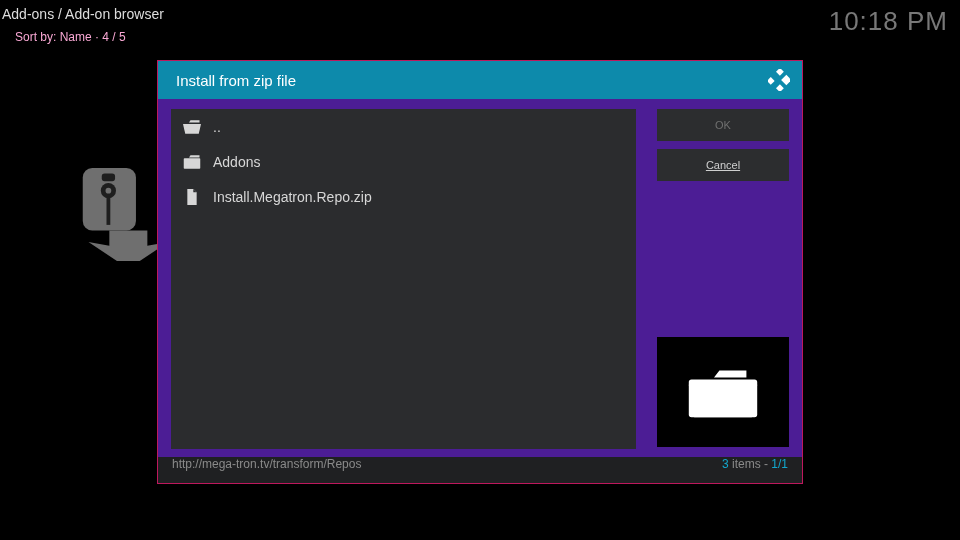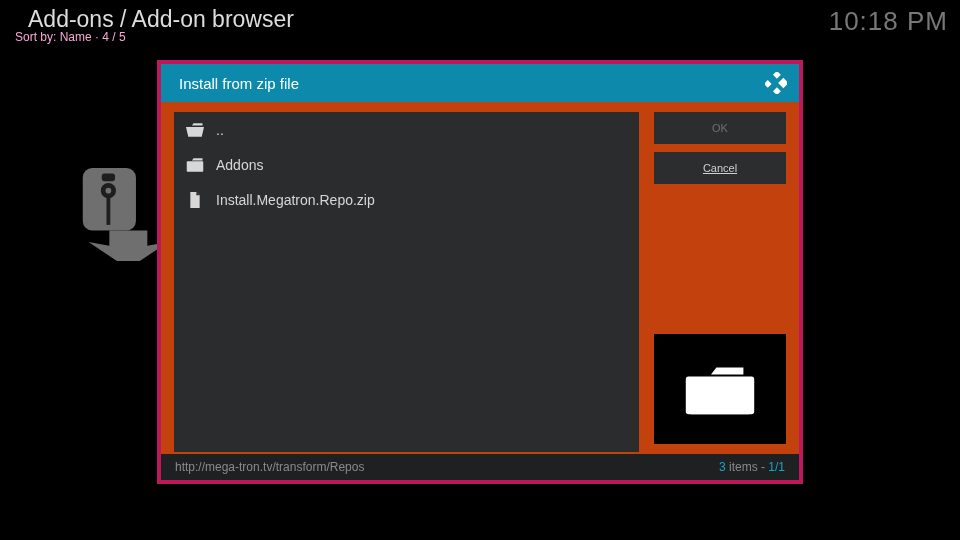--- a/index.html
+++ b/index.html
@@ -1,43 +1,43 @@
 <!DOCTYPE html>
 <html><head>
   <meta charset="utf-8">
   <style>
     * { margin:0; padding:0; box-sizing:border-box; }
     html,body{ width:960px; height:540px; background:#000; font-family:Arial,Helvetica,sans-serif; overflow:hidden; color:#e8e8e8;}
     .stage{ position:relative; width:960px; height:540px; background:#000;}
     
-    .crumb{ position:absolute; left:28px; top:6px; font-size:23px; color:#ddd; font-weight:400;}
+    .crumb{ position:absolute; left:2px; top:6px; font-size:14px; color:#ddd; font-weight:400;}
     .sort{ position:absolute; left:15px; top:30px; font-size:12px; color:#f9a8d4;}
     .clock{ position:absolute; right:12px; top:6px; font-size:26px; color:#787878; font-weight:300; letter-spacing:1px;}
     
     .bgicon{ position:absolute; left:78px; top:166px; width:95px; height:95px;}
     
-    .dialog{ position:absolute; left:157px; top:60px; width:646px; height:424px; background:#c2410c; border:4px solid #be185d;}
+    .dialog{ position:absolute; left:157px; top:60px; width:646px; height:424px; background:#4c1d95; border:1px solid #be185d;}
     .dlg-head{ height:38px; background:#0d8aab; display:flex; align-items:center; padding:0 12px 0 18px;}
     .dlg-title{ color:#fff; font-size:15px; flex:1;}
     .dlg-logo{ width:22px; height:22px;}
     .dlg-body{ position:relative; height:calc(100% - 38px - 26px); padding:10px 13px 0 13px;}
     
     .flist{ position:absolute; left:13px; top:10px; width:465px; height:340px; background:#2b2c2e;}
     .row{ display:flex; align-items:center; height:35px; padding:0 12px; gap:12px; color:#d7d7d7; font-size:14px; cursor:pointer;}
     .row.sel{ background:#0d8aab; color:#fff;}
     .row .icn{ width:18px; height:16px; flex-shrink:0;}
     
     .sidebtn{ position:absolute; right:13px; width:132px; height:32px; background:#2c2d2f; color:#cfcfcf; font-size:11px; display:flex; align-items:center; justify-content:center; cursor:pointer;}
     .btn-ok{ top:10px; color:#6f6f6f;}
     .btn-cancel{ top:50px;text-decoration:underline;}
     
     .preview{ position:absolute; right:13px; bottom:10px; width:132px; height:110px; background:#000; display:flex; align-items:center; justify-content:center;}
     .preview svg{ width:72px; height:58px;}
     
-    .dlg-foot{ position:absolute; left:0; right:0; bottom:0; height:26px; display:flex; align-items:center; padding:0 14px; background:#1f2022; font-size:12px;margin-top:22px;}
+    .dlg-foot{ position:absolute; left:0; right:0; bottom:0; height:26px; display:flex; align-items:flex-start; padding:0 14px; background:#1f2022; font-size:12px;margin-top:22px;}
     .path{ color:#8a8a8a; flex:1;}
     .count .c1{ color:#12a7cc;}
     .count .c2{ color:#8a8a8a;}
     .count .c3{ color:#12a7cc;}
   </style>
 </head>
 <body>
 <div class="stage">
 
   <div class="crumb">Add-ons / Add-on browser</div>

